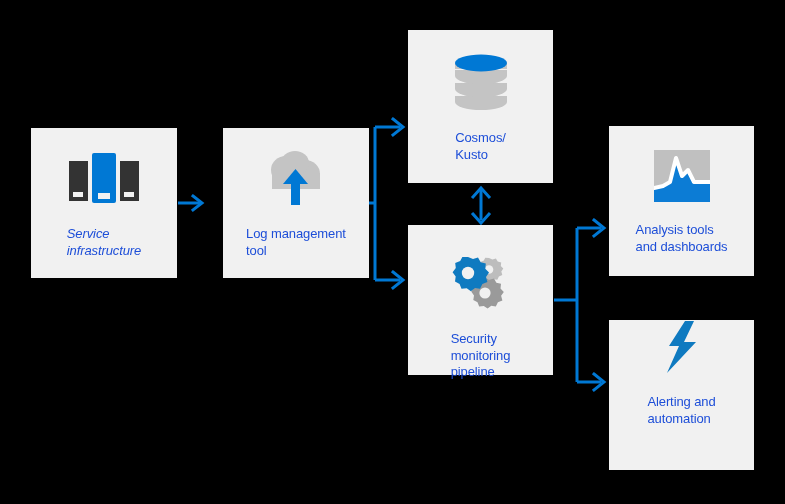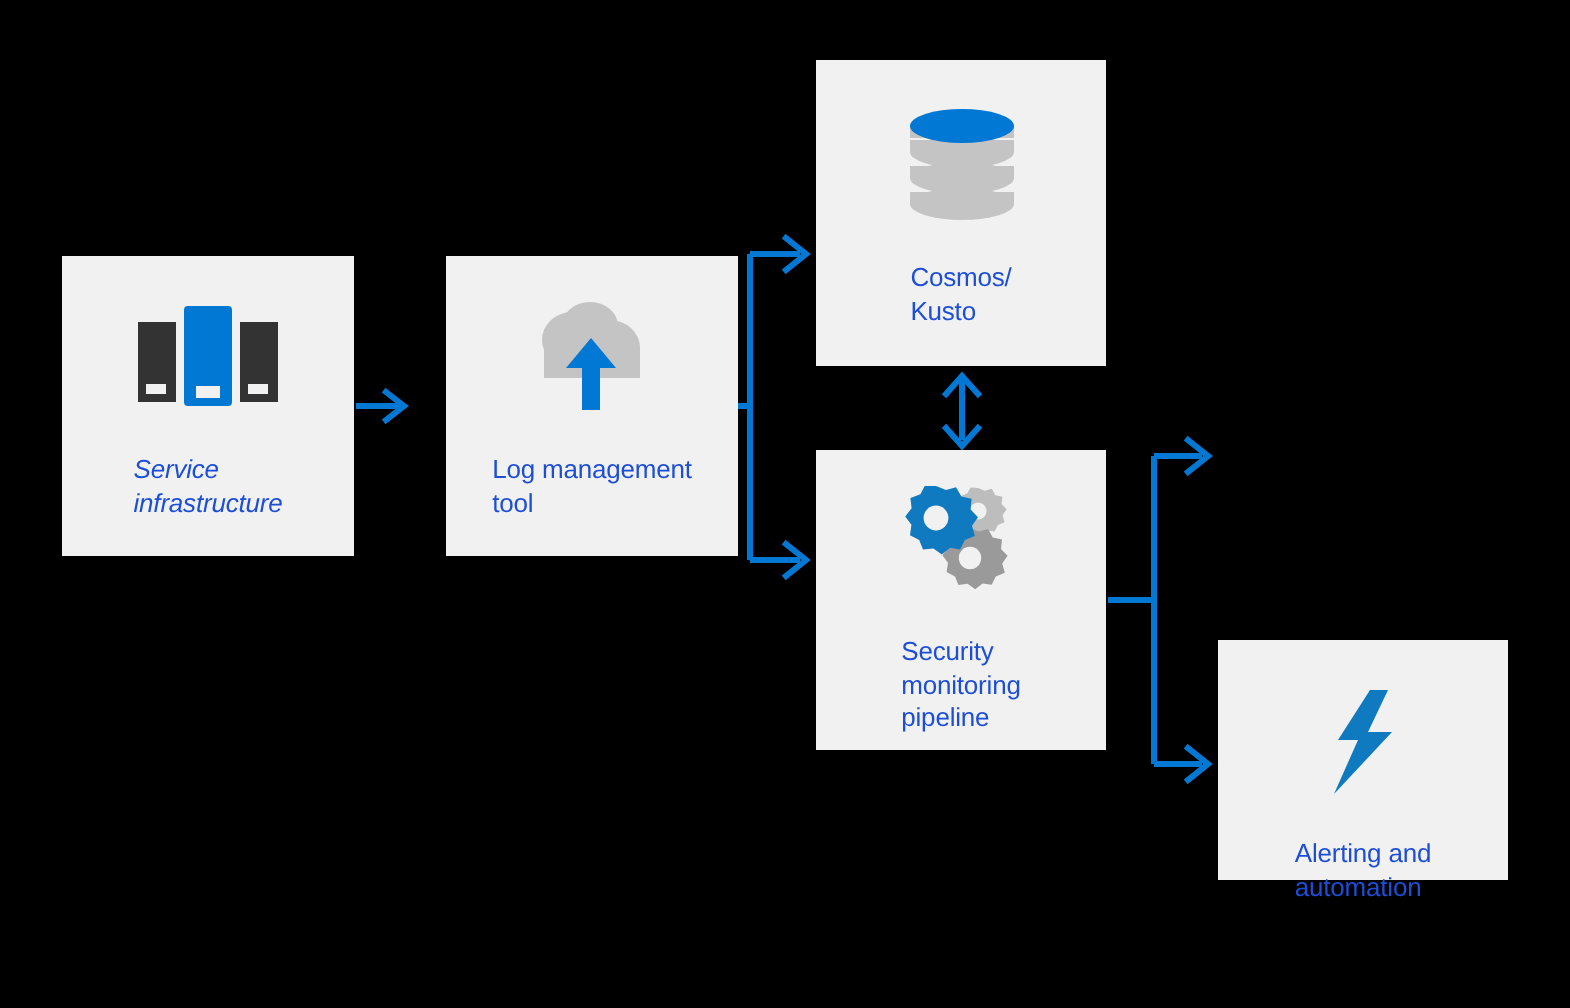--- a/index.html
+++ b/index.html
@@ -127,21 +127,21 @@
           <ellipse cx="31" cy="24" rx="26" ry="8"></ellipse>
           <rect x="5" y="11" width="52" height="6"></rect>
         </g>
         <ellipse cx="31" cy="11" rx="26" ry="8.5" fill="#0078d4"></ellipse>
       </svg>
     </span>
     <span class="node-label" style="margin-top:14px;">Cosmos/
 Kusto</span>
   </div>
 
-  <div class="node" style="left:408px; top:225px; width:145px; height:150px; padding-top:18px;">
+  <div class="node" style="left:408px; top:225px; width:145px; height:150px; padding-top:32px;">
     <span class="node-icon">
       <svg width="64" height="58" viewBox="0 0 64 58" xmlns="http://www.w3.org/2000/svg">
 
         <g fill="#bdbdbd" transform="translate(40,14)">
           <path d="M0,-13 L3.4,-11.6 L6.9,-12.6 L8.7,-9.4 L12.2,-8.6 L11.8,-5 L14.3,-2.4
                    L12.3,0.6 L13.3,4.1 L9.9,5.5 L8.3,8.7 L4.8,8.2 L2,10.4 L-0.9,8.3
                    L-4.4,8.8 L-5.7,5.5 L-8.9,3.8 L-8.4,0.3 L-10.5,-2.6 L-8.3,-5.4
                    L-8.8,-8.9 L-5.4,-10.2 L-3.7,-13.3 Z"></path>
           <circle cx="0" cy="-1.5" r="4.3" fill="#f1f1f1"></circle>
         </g>
@@ -161,22 +161,33 @@
                    L-12.8,-13 L-7.8,-14.9 L-5.4,-19.5 Z"></path>
           <circle cx="0" cy="-3" r="6.2" fill="#f1f1f1"></circle>
         </g>
       </svg>
     </span>
     <span class="node-label" style="margin-top:12px;">Security
 monitoring
 pipeline</span>
   </div>
 
+  <div class="node" style="left:609px; top:126px; width:145px; height:150px; padding-top:24px;">
+    <span class="node-icon">
+      <svg width="56" height="52" viewBox="0 0 56 52" xmlns="http://www.w3.org/2000/svg">
+        <rect x="0" y="0" width="56" height="52" fill="#c0c0c0"></rect>
+        <polygon points="0,38 9,36 16,32 22,8 28,26 34,20 40,32 56,32 56,52 0,52" fill="#0c7cd5"></polygon>
+        <polyline points="0,38 9,36 16,32 22,8 28,26 34,20 40,32 56,32" fill="none" stroke="#ffffff" stroke-width="4" stroke-linejoin="round" stroke-linecap="round"></polyline>
+      </svg>
+    </span>
+    <span class="node-label" style="margin-top:16px;">Analysis tools
+and dashboards</span>
+  </div>
 
-  <div class="node" style="left:609px; top:320px; width:145px; height:120px; padding-top:24px;">
+  <div class="node" style="left:609px; top:320px; width:145px; height:150px; ">
     <span class="node-icon">
       <svg width="42" height="54" viewBox="0 0 42 54" xmlns="http://www.w3.org/2000/svg">
         <polygon points="24,1 8,26 18,26 6,53 35,22 23,22 33,1" fill="#0f7ac0"></polygon>
       </svg>
     </span>
     <span class="node-label" style="margin-top:16px;">Alerting and
 automation</span>
   </div>
 
 </div>

